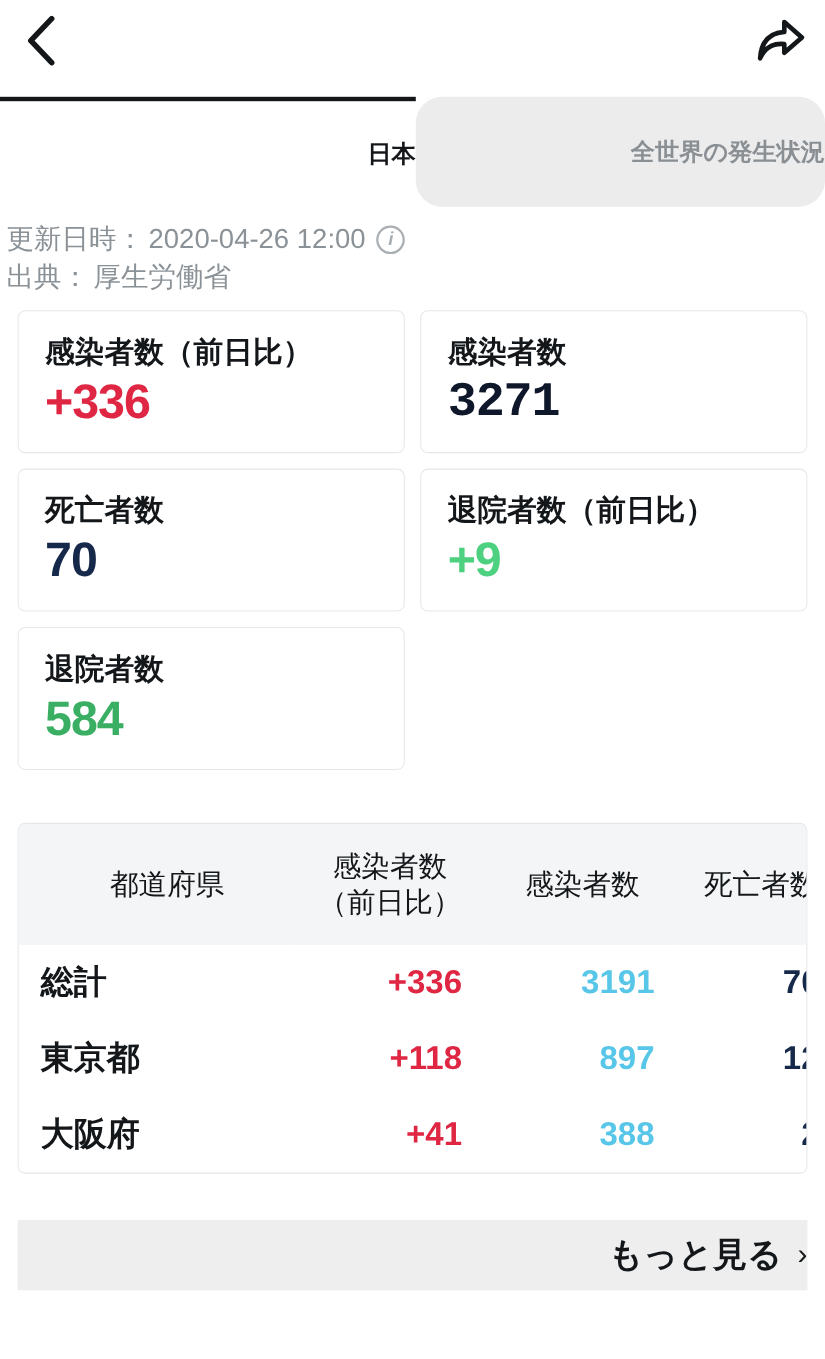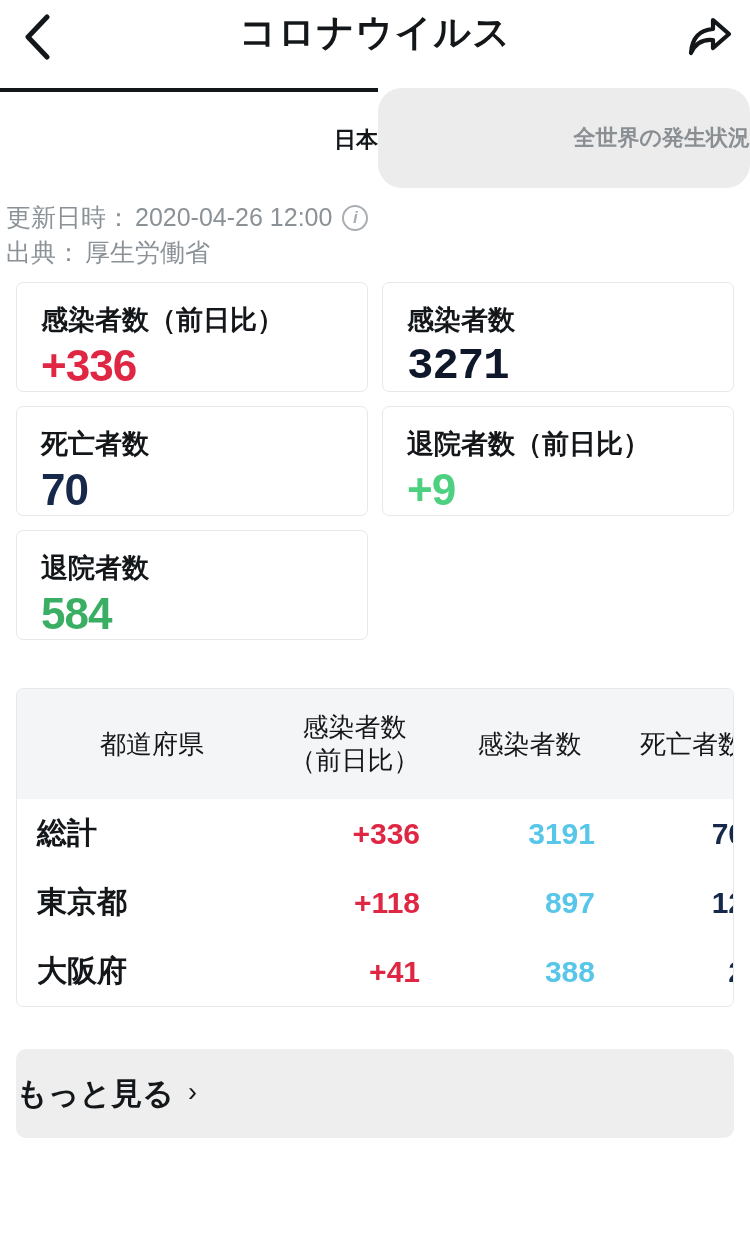--- a/index.html
+++ b/index.html
@@ -119,21 +119,21 @@
 
   
   .cards {
     padding: 6px 16px 0 16px;
     display: flex;
     flex-wrap: wrap;
     gap: 14px;
   }
   .card {
     width: 352px;
-    height: 110px;
+    height: 130px;
     box-sizing: border-box;
     background: #ffffff;
     border: 1px solid #e6e8ea;
     border-radius: 7px;
     padding: 20px 0 0 24px;
   }
   .card-label {
     font-size: 27px;
     font-weight: bold;
     color: #14171a;
@@ -183,50 +183,49 @@
   }
   td.cell-pref { text-align: left; padding-left: 20px; color: #14171a; }
   td.cell-num  { text-align: right; padding-right: 22px; }
   .pos-red   { color: #df2643; }
   .num-blue  { color: #57c6e8; }
   .num-navy  { color: #17294a; }
 
   
   .more-btn {
     margin: 42px 16px 0 16px;
-    height: 89px;
+    height: 64px;
     background: #eeeeee;
     display: flex;
     align-items: center;
-    justify-content: flex-start;
+    justify-content: flex-end;
     font-size: 31px;
     font-weight: bold;
     color: #14171a;
-    border-radius: 10px;
+    border-radius: 0;
   }
   .more-chevron {
     display: inline-block;
     margin-left: 14px;
     font-size: 27px;
     font-weight: normal;
     color: #14171a;
     transform: translateY(-1px);
   }
 </style>
 </head>
 <body>
 
 <div class="header">
   <div class="back-btn">
     <svg width="28" height="46" viewBox="0 0 28 46">
       <path d="M24 3 L5 23 L24 43" fill="none" stroke="#14171a" stroke-width="5" stroke-linecap="round" stroke-linejoin="round"></path>
     </svg>
   </div>
 
-  <div class="header-title">コロナウイルス</div>
 
   <div class="share-btn">
     <svg width="46" height="44" viewBox="0 0 46 44">
       <path d="M27 5 L43 19 L27 33 L27 25 C16 24 9 29 5 38 C6 22 14 15 27 14 Z" fill="none" stroke="#14171a" stroke-width="4.2" stroke-linejoin="round" stroke-linecap="round"></path>
     </svg>
   </div>
 </div>
 
 <div class="tabs">
   <div class="tab tab-active">

